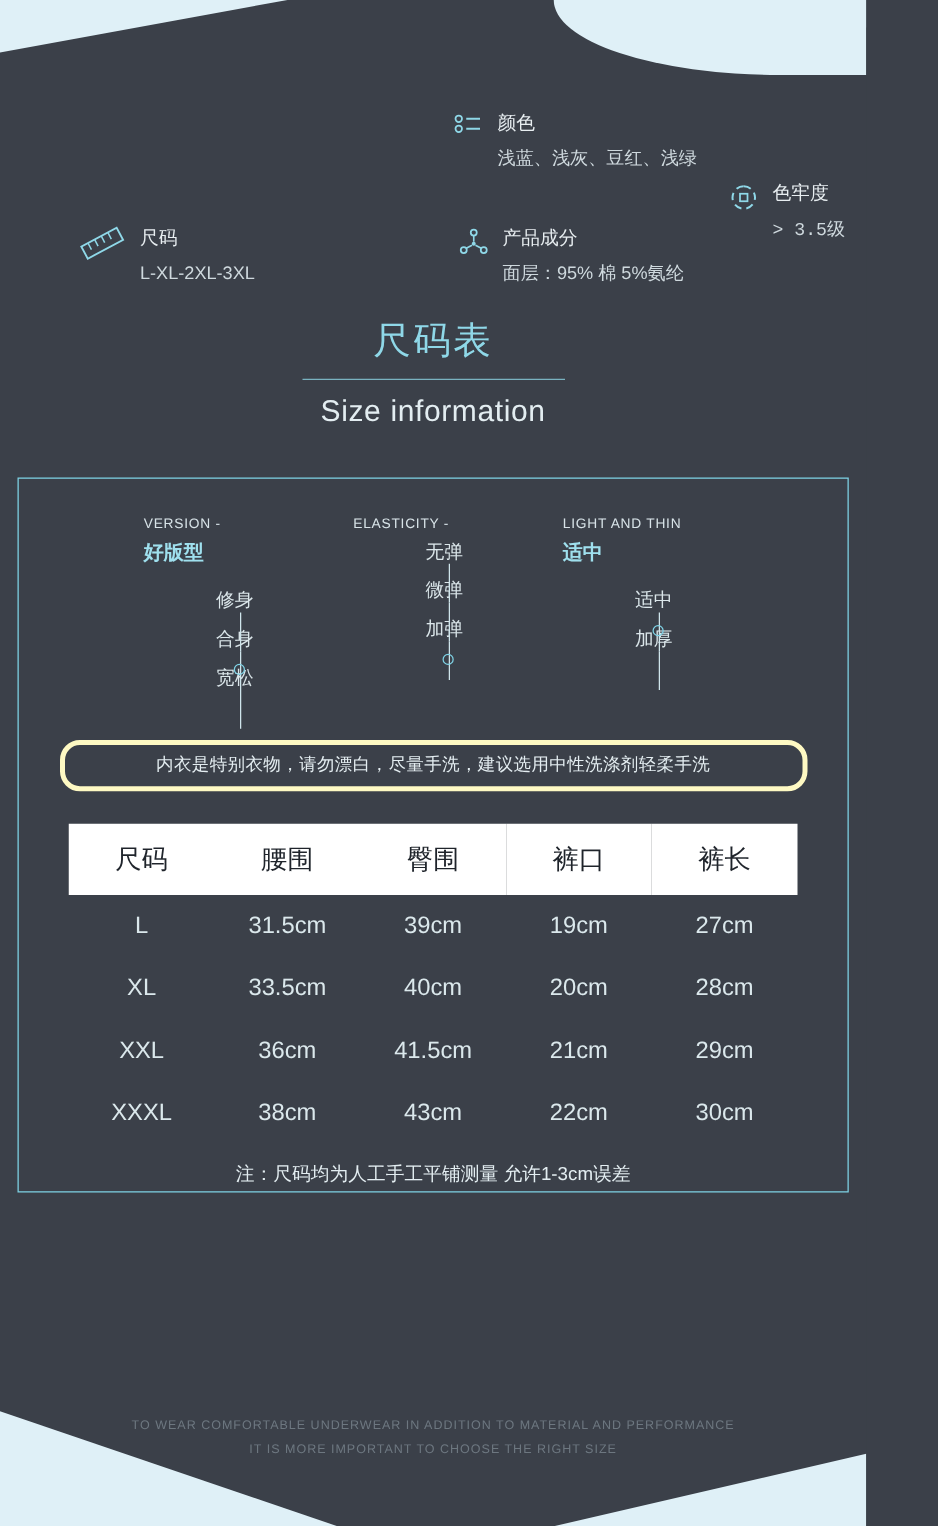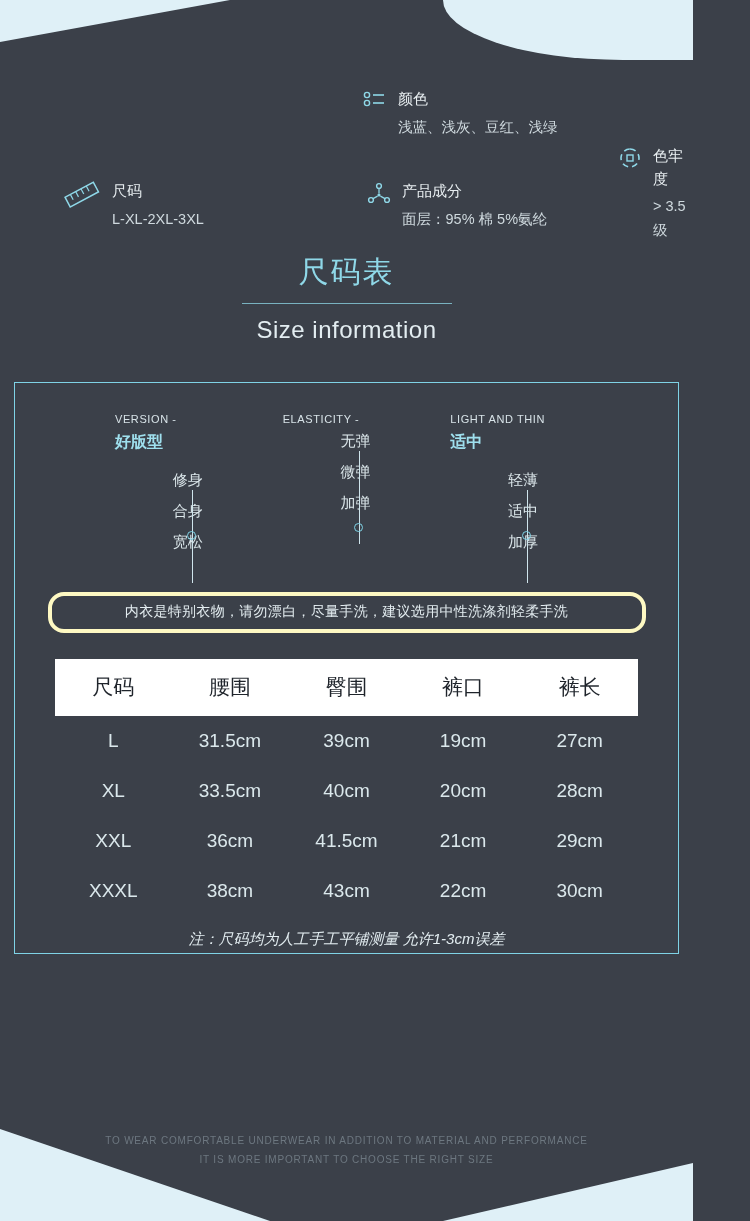--- a/index.html
+++ b/index.html
@@ -73,21 +73,21 @@
   .feature .ftitle {
     font-size: 15px;
     color: #e8eef1;
     margin-bottom: 4px;
   }
   .feature .fval {
     font-size: 14.5px;
     color: #cfd9de;
   }
   .f-color  { left: 362px; top: 88px; }
-  .f-fast   { left: 617px; top: 145px; }
+  .f-fast   { left: 582px; top: 145px; font-family: Liberation Mono, monospace; }
   .f-size   { left: 62px;  top: 180px; }
   .f-comp   { left: 366px; top: 180px; }
 
   .icon-sv { display:block; }
 
   
   .title-cn {
     text-align: center;
     font-size: 30px;
     color: #8fd8e8;
@@ -205,21 +205,20 @@
     font-size: 19px;
     color: #dbe8ec;
     padding: 14px 0;
   }
   .table-note {
     text-align: center;
     font-size: 15px;
     color: #e3edf1;
     padding-top: 14px;
     padding-bottom: 4px;
-    font-style: italic;
   }
 
   
   .footer {
     position: absolute;
     left: 0; right: 0;
     bottom: 52px;
     text-align: center;
     color: #6d7780;
     font-size: 10px;
@@ -364,26 +363,20 @@
                 <span class="scale-dot"></span>
               </span>
           </div>
         </div>
       </div>
 
       <div class="spec-col">
         <div class="spec-head-en">LIGHT AND THIN</div>
         <div class="spec-head-cn">适中</div>
         <div class="spec-rows">
-          <div class="spec-row">
-            <span class="spec-label">轻薄</span>
-            <span class="scale">
-                <span class="scale-line"></span>
-              </span>
-          </div>
           <div class="spec-row">
             <span class="spec-label">适中</span>
             <span class="scale">
                 <span class="scale-line"></span>
                 <span class="scale-dot"></span>
               </span>
           </div>
           <div class="spec-row">
             <span class="spec-label">加厚</span>
             <span class="scale">

